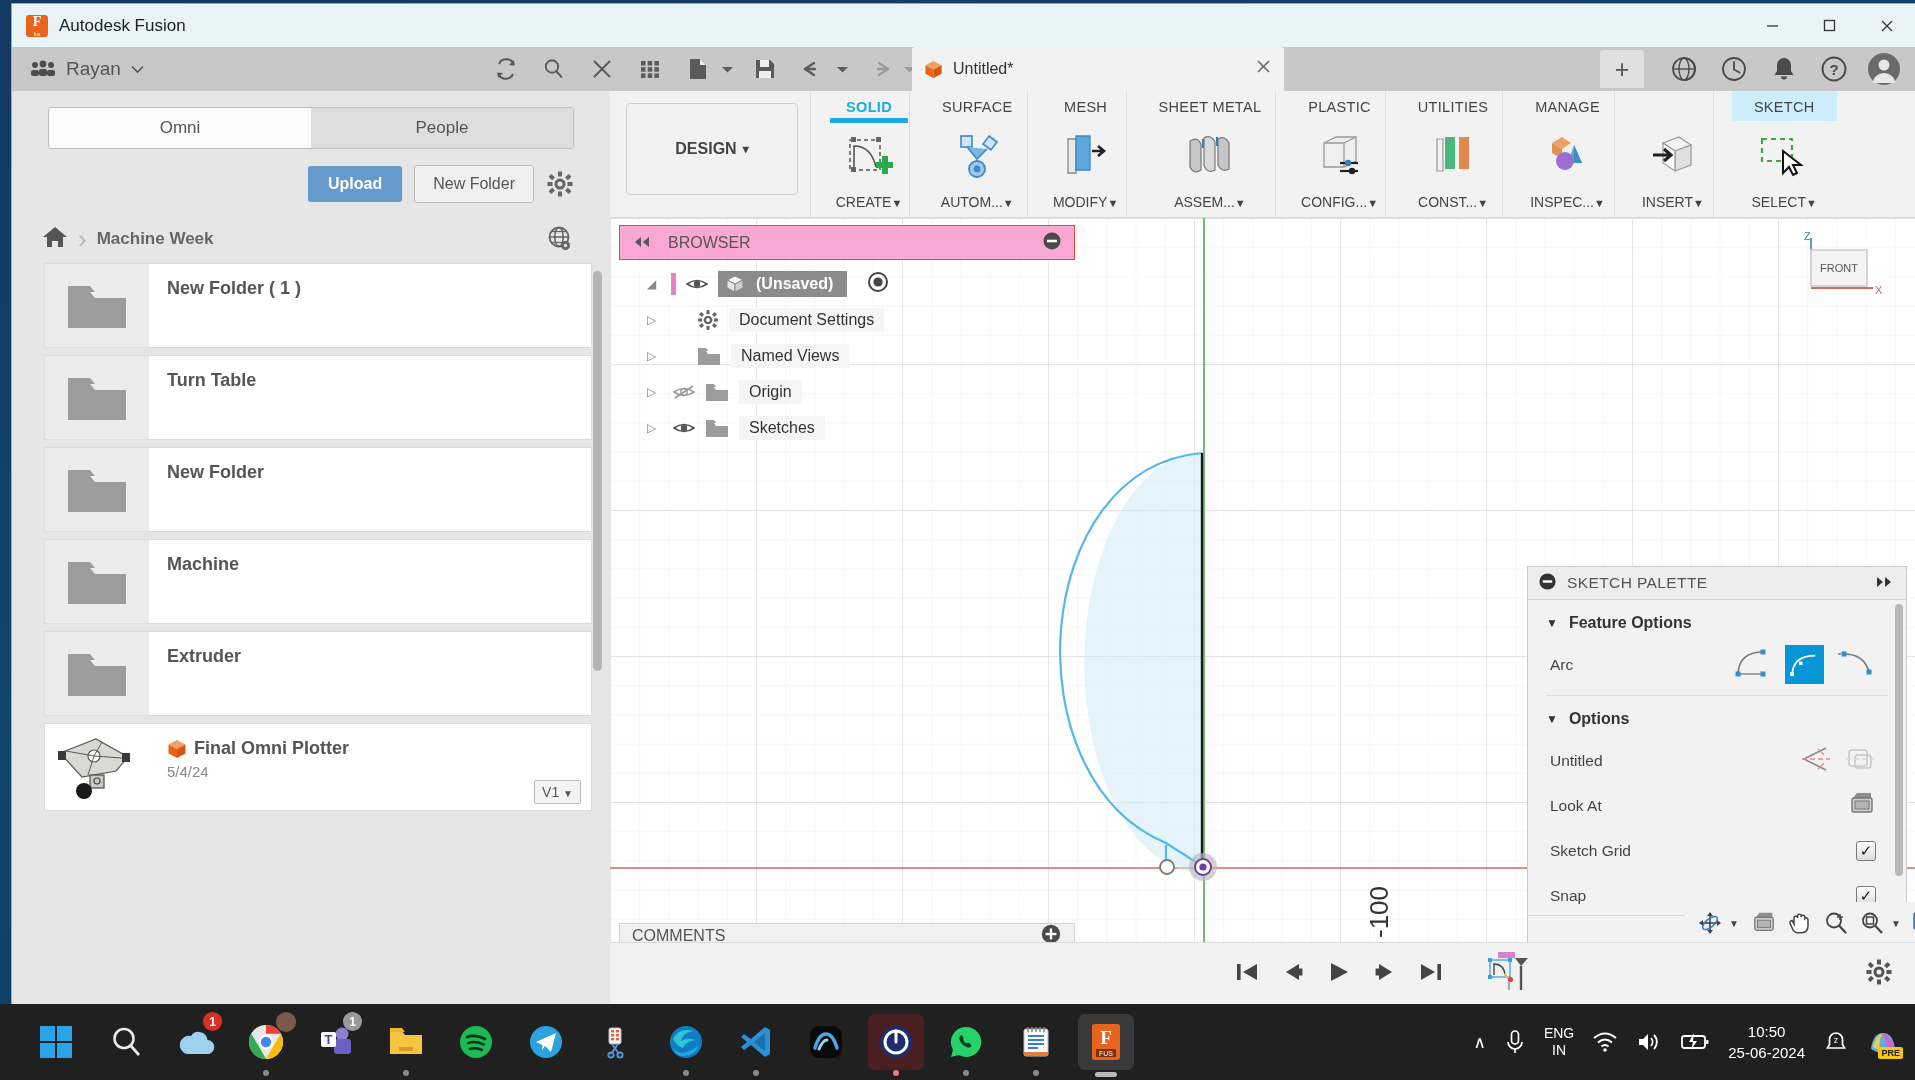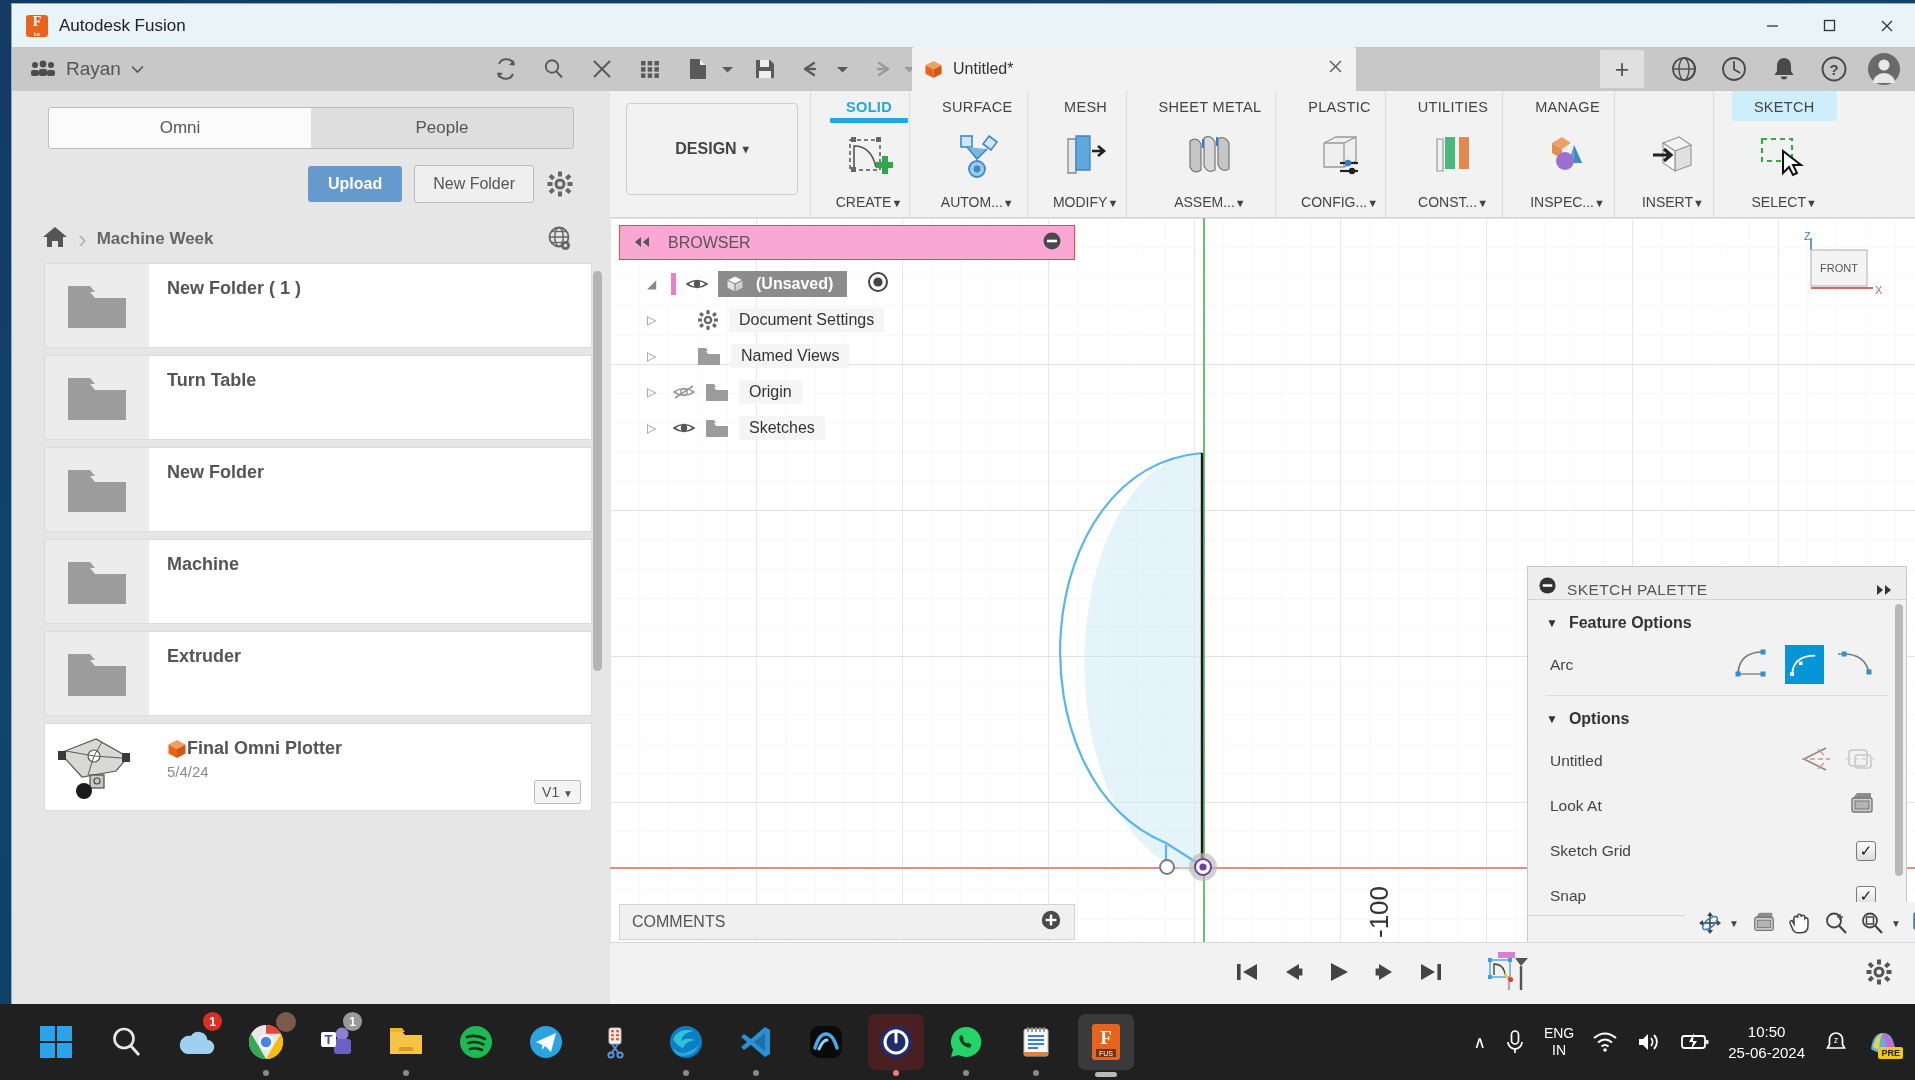--- a/index.html
+++ b/index.html
@@ -33,21 +33,21 @@
 
   
   .apptoolbar { height:44px; background:#c8c8c8; display:flex; align-items:center; position:relative; }
   .apptoolbar .teamzone { display:flex; align-items:center; gap:10px; padding-left:18px; }
   .apptoolbar .teamname { font-size:19px; color:#555; }
   .tb-icons { display:flex; align-items:center; gap:0px; margin-left:auto; margin-right:0; }
   .tb-ico { width:48px; height:44px; display:flex; align-items:center; justify-content:center; color:#5a5a5a; }
   .tb-ico.caret { width:auto; padding-right:8px; }
 
   
-  .doctab { position:absolute; left:900px; top:0px; width:444px; height:44px; background:#f2f2f2;
+  .doctab { position:absolute; left:900px; top:0px; width:372px; height:44px; background:#f2f2f2;
             display:flex; align-items:center; padding:0 12px; gap:10px; border-top-left-radius:3px;
             border-top-right-radius:3px; }
   .doctab .cube { width:19px; height:19px; flex:none; }
   .doctab .tabtitle { font-size:16px; color:#333; }
   .doctab .tabclose { margin-left:auto; font-size:18px; color:#666; }
   .tab-plus { position:absolute; left:1588px; top:3px; width:44px; height:38px; background:#e0e0e0;
               display:flex; align-items:center; justify-content:center; font-size:25px; color:#555;
               border-radius:3px 3px 0 0; }
   .right-icons { position:absolute; right:8px; top:0; height:44px; display:flex; align-items:center; gap:4px; }
   .right-icons .ri { width:46px; height:44px; display:flex; align-items:center; justify-content:center; color:#4a4a4a; }
@@ -69,21 +69,21 @@
                    border-radius:3px; padding:9px 18px; }
   .gear-btn { color:#666; display:flex; align-items:center; }
   .breadcrumb { display:flex; align-items:center; gap:10px; padding:22px 0 10px 30px; position:relative; }
   .breadcrumb .crumbtext { font-size:17px; font-weight:bold; color:#666; }
   .breadcrumb .globe { position:absolute; right:36px; top:22px; color:#666; }
   .folderlist { flex:1; overflow:hidden; padding:0 18px 0 32px; position:relative; }
   .frow { display:flex; background:#ffffff; border:1px solid #dcdcdc; height:85px; margin-bottom:7px; }
   .frow .thumb { width:104px; background:#ececec; display:flex; align-items:center; justify-content:center; flex:none;}
   .frow .fname { font-size:18px; font-weight:bold; color:#555; padding:14px 0 0 18px; }
   .frow.filerow { height:88px; position:relative; }
-  .frow.filerow .fname { display:flex; align-items:center; gap:0; }
+  .frow.filerow .fname { display:flex; align-items:center; gap:7px; }
   .frow.filerow .fdate { font-size:15px; color:#8a8a8a; padding:4px 0 0 18px; }
   .ver-badge { position:absolute; right:10px; bottom:6px; border:1px solid #bdbdbd; background:#f4f4f4;
                font-size:14px; padding:3px 7px; color:#555; border-radius:2px; }
   .dp-scroll { position:absolute; right:8px; top:8px; width:9px; height:400px; background:#b4b4b4; border-radius:5px; }
 
   
   .workarea { flex:1; display:flex; flex-direction:column; min-width:0; background:#f2f2f2; position:relative; }
 
   .ribbon { height:127px; background:#f2f2f2; display:flex; align-items:stretch; position:relative;
             border-bottom:1px solid #d6d6d6; }
@@ -113,42 +113,42 @@
   .browser-head .ttl { font-size:16px; color:#555; }
   .browser-head .minus { margin-left:auto; }
   .tree { padding-top:6px; }
   .trow { height:36px; display:flex; align-items:center; font-size:16px; color:#333; gap:10px; padding-left:28px; }
   .trow .arr { width:14px; color:#888; font-size:12px; flex:none; }
   .trow.sel { }
   .trow.sel .pill { background:#8c8c8c; color:#fff; display:flex; align-items:center; gap:10px;
                     padding:3px 14px 3px 6px; font-weight:bold; }
   .trow .eye { color:#666; display:flex; }
 
-  .comments-bar { position:absolute; left:9px; bottom:64px; width:456px; height:36px; background:#f0f0f0;
+  .comments-bar { position:absolute; left:9px; bottom:56px; width:456px; height:25px; background:#f0f0f0;
                   border:1px solid #d2d2d2; display:flex; align-items:center; padding:0 12px; }
   .comments-bar .ttl { font-size:16px; color:#555; }
   .comments-bar .plus { margin-left:auto; }
 
   .navbar { position:absolute; left:1075px; bottom:60px; height:42px; background:#f2f2f2; display:flex;
             align-items:center; padding:0 8px; gap:2px; }
   .nav-ico { width:34px; height:38px; display:flex; align-items:center; justify-content:center; }
   .nav-caret { font-size:10px; color:#444; padding:0 6px 0 0; }
 
   .timeline { position:absolute; left:0; right:0; bottom:0; height:62px; background:#f2f2f2;
               border-top:1px solid #d9d9d9; display:flex; align-items:center; }
   .tl-btns { display:flex; align-items:center; gap:20px; padding-left:624px; }
   .tl-gear { margin-left:auto; padding-right:22px; color:#555; }
 
   
   .viewcube { position:absolute; right:28px; top:12px; width:96px; height:86px; }
 
   
   .palette { position:absolute; right:8px; top:348px; width:380px; background:#f2f2f2;
              border:1px solid #c9c9c9; display:flex; flex-direction:column; }
-  .pal-head { height:33px; background:#ededed; border-bottom:1px solid #d5d5d5; display:flex; align-items:flex-end;
+  .pal-head { height:33px; background:#ededed; border-bottom:1px solid #d5d5d5; display:flex; align-items:center;
               gap:10px; padding:0 10px; }
   .pal-head .ttl { font-size:15.5px; color:#555; letter-spacing:.4px; }
   .pal-head .expand { margin-left:auto; color:#333; font-size:13px; letter-spacing:-2px; }
   .pal-body { height:315px; overflow:hidden; position:relative; }
   .pal-scroll { position:absolute; right:3px; top:4px; width:8px; height:272px; background:#b8b8b8; border-radius:4px;}
   .sect-head { display:flex; align-items:center; gap:11px; padding:14px 0 10px 18px; font-size:16px;
                font-weight:bold; color:#333; }
   .sect-head .tri { font-size:12px; }
   .pal-row { display:flex; align-items:center; height:45px; padding:0 30px 0 22px; }
   .pal-row .lbl { font-size:15.5px; color:#444; }

